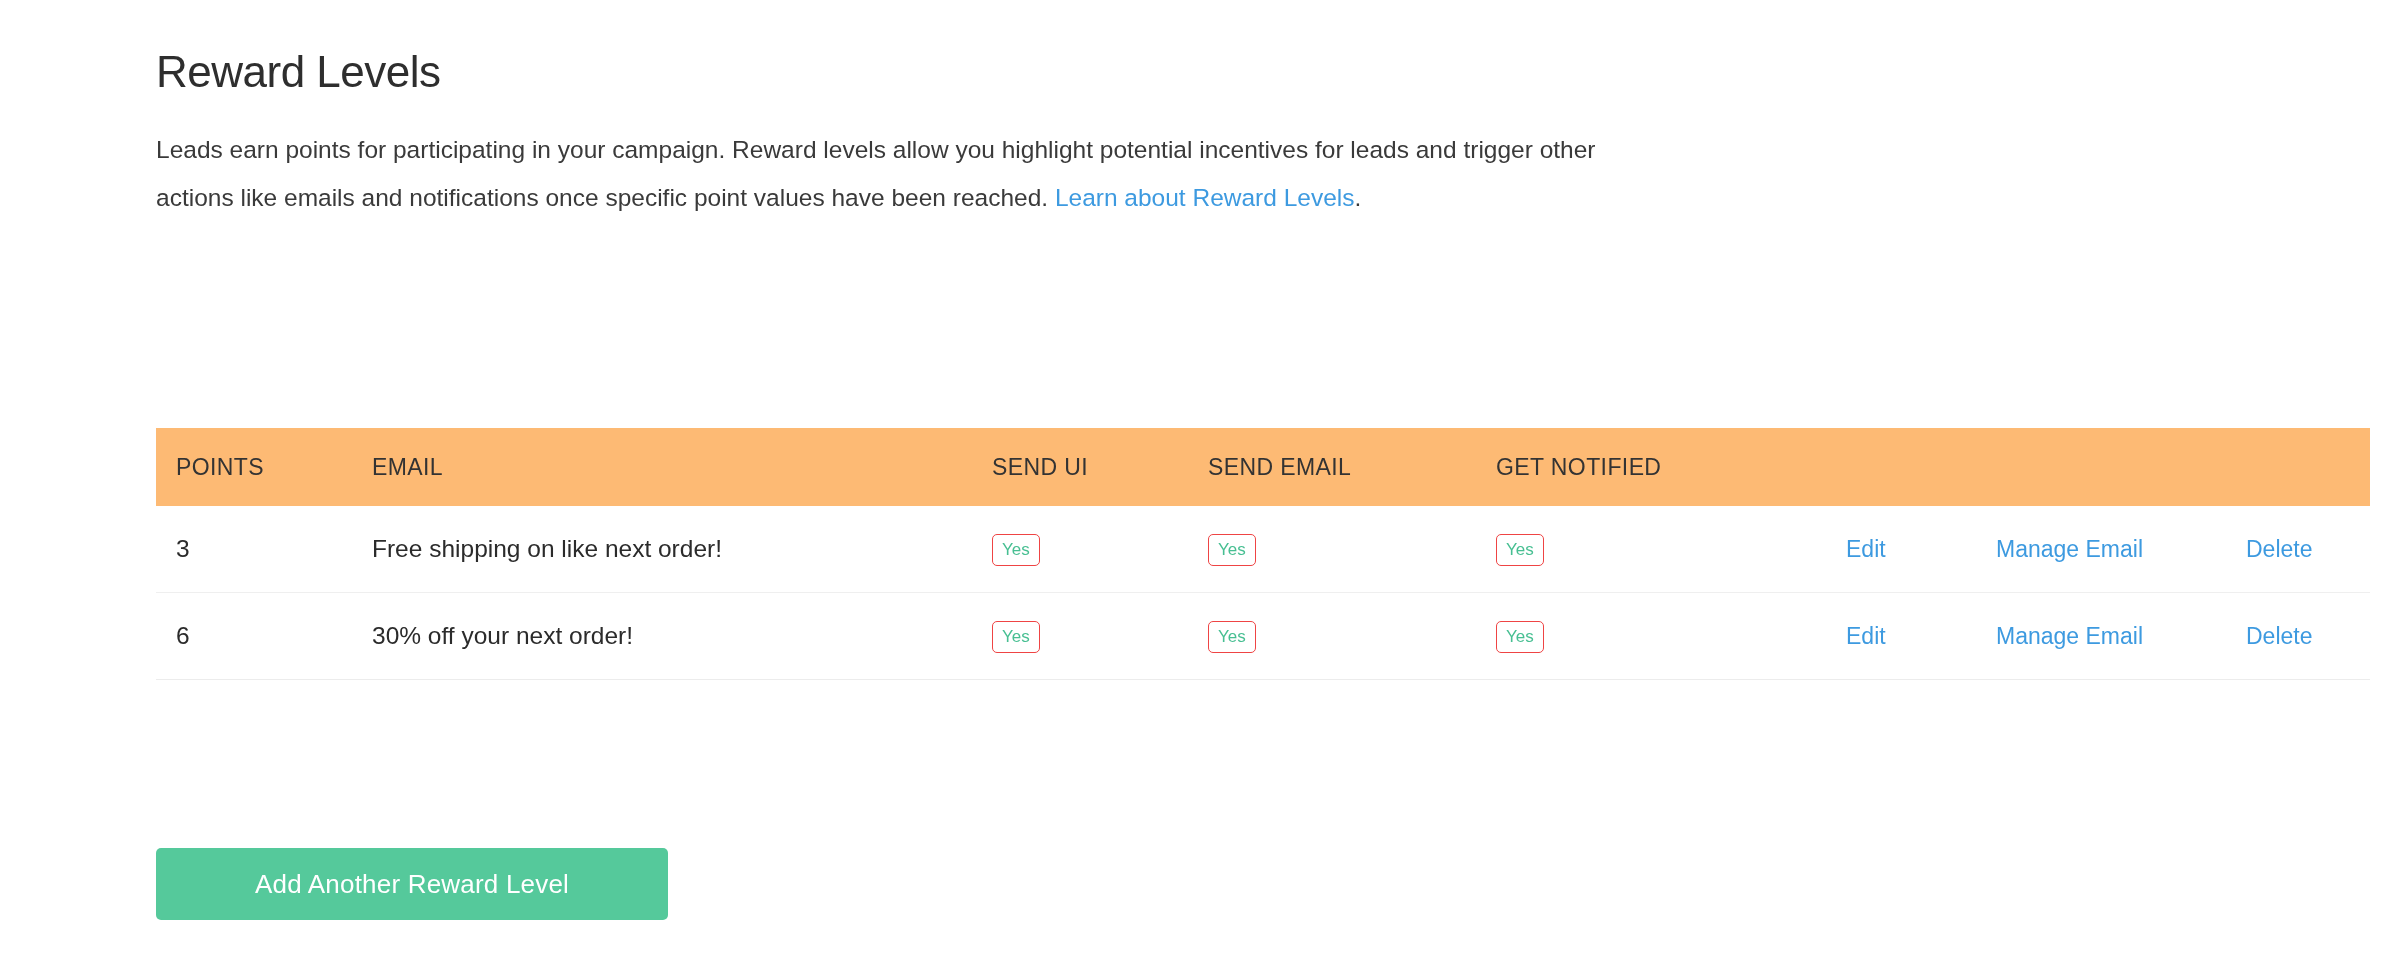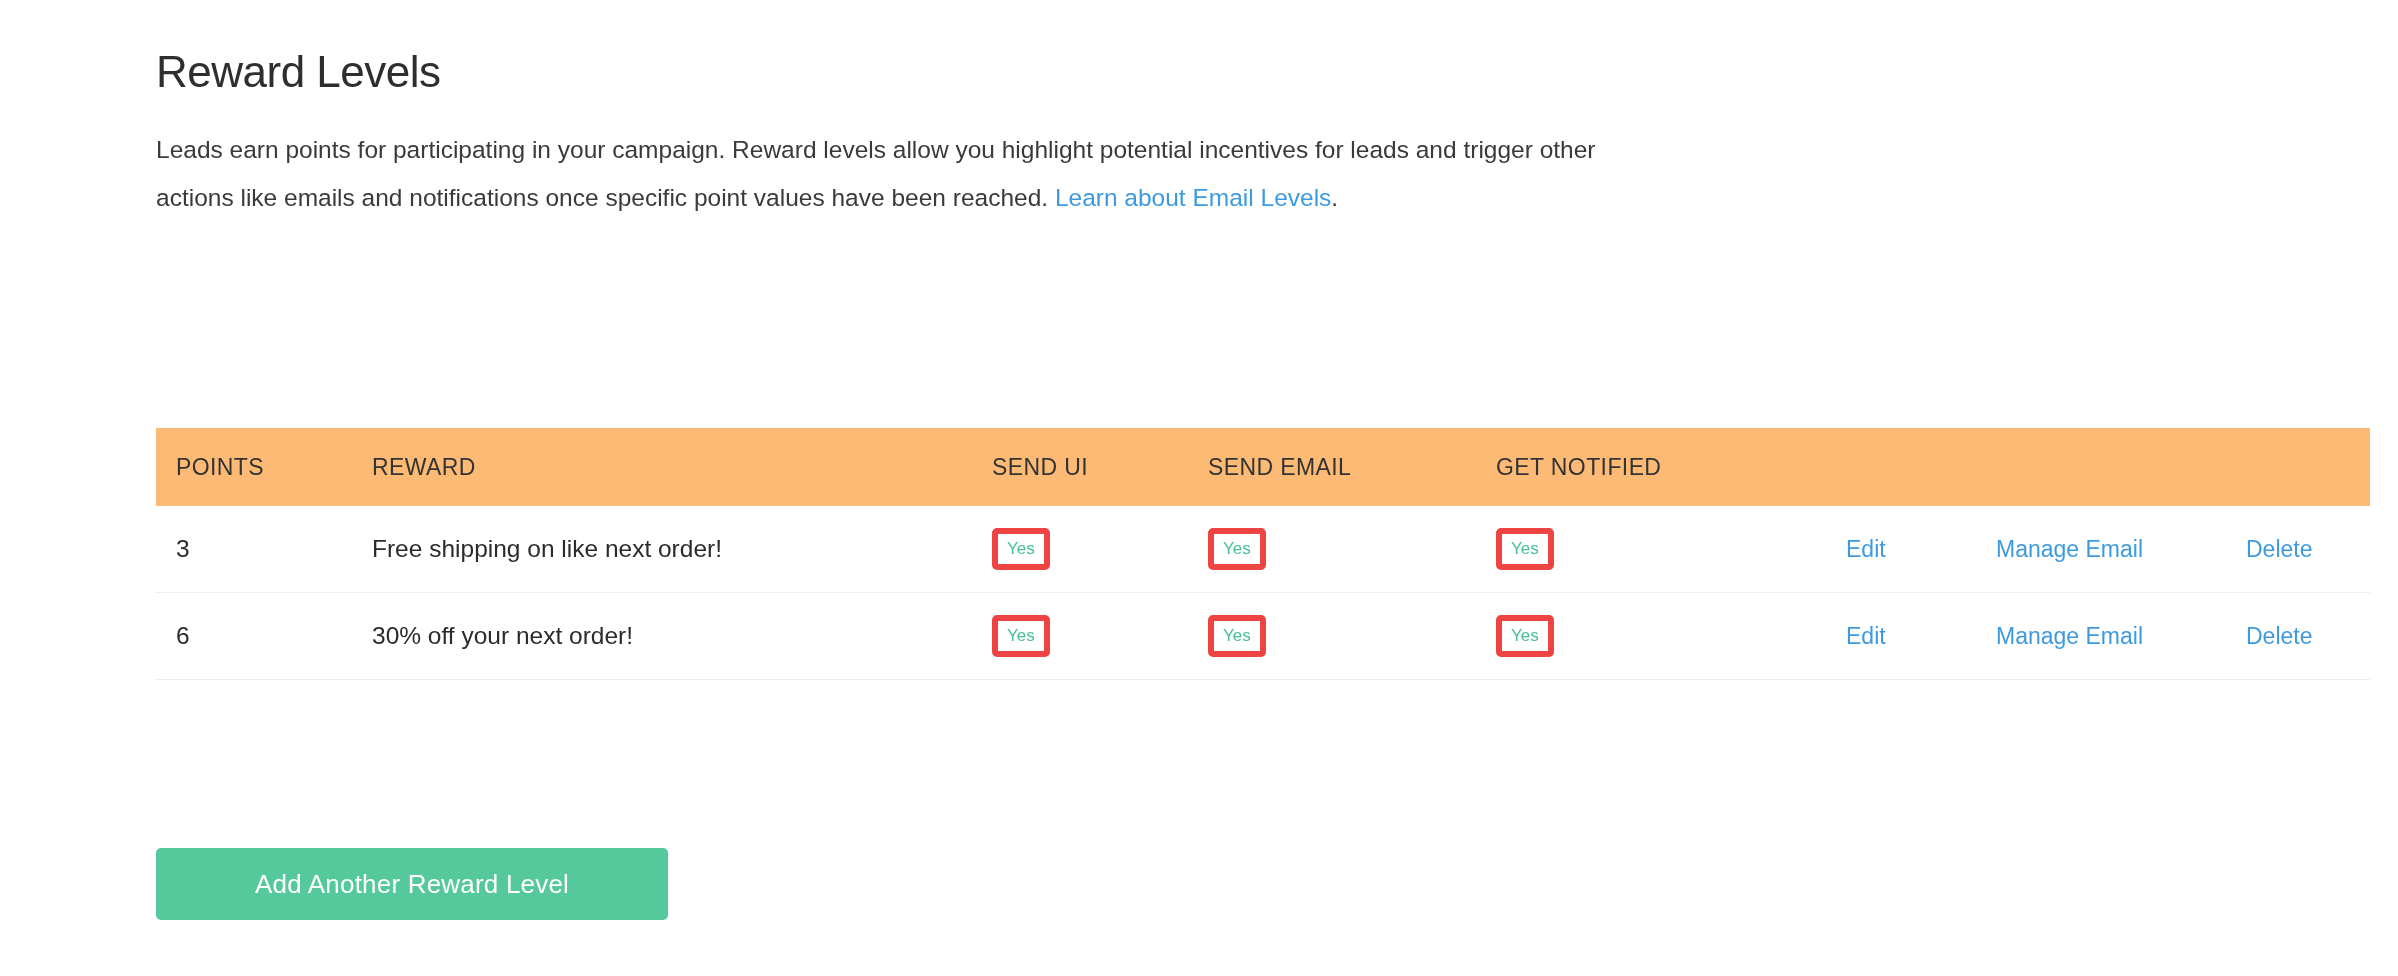--- a/index.html
+++ b/index.html
@@ -97,21 +97,21 @@
   .col-notify  { width: 350px; }
   .col-edit    { width: 150px; }
   .col-manage  { width: 250px; }
   .col-delete  { width: auto; }
 
   th.col-points { padding-left: 20px; }
 
   
   .badge-yes {
     display: inline-block;
-    border: 6px solid #ef4444;
+    border: 1px solid #ef4444;
     border-radius: 5px;
     color: #47bf92;
     font-size: 17px;
     line-height: 1;
     padding: 6px 9px 7px 9px;
     background: #ffffff;
     white-space: nowrap;
   }
 
   
@@ -141,28 +141,28 @@
     padding: 4px;
   }
 </style>
 </head>
 <body>
 
 <div class="page">
 
   <h1 class="page-title">Reward Levels</h1>
 
-  <p class="intro"><span>Leads earn points for participating in your campaign. Reward levels allow you highlight potential incentives for leads and trigger other actions like emails and notifications once specific point values have been reached. </span><a class="intro-link">Learn about Email Levels</a><span>.</span></p>
+  <p class="intro"><span>Leads earn points for participating in your campaign. Reward levels allow you highlight potential incentives for leads and trigger other actions like emails and notifications once specific point values have been reached. </span><a class="intro-link">Learn about Reward Levels</a><span>.</span></p>
 
   <div class="table-wrap">
     <table class="reward-table">
       <thead>
         <tr>
           <th class="col-points">POINTS</th>
-          <th class="col-reward">REWARD</th>
+          <th class="col-reward">EMAIL</th>
           <th class="col-showui">SEND UI</th>
           <th class="col-email">SEND EMAIL</th>
           <th class="col-notify">GET NOTIFIED</th>
           <th class="col-edit"></th>
           <th class="col-manage"></th>
           <th class="col-delete"></th>
         </tr>
       </thead>
       <tbody>
 

